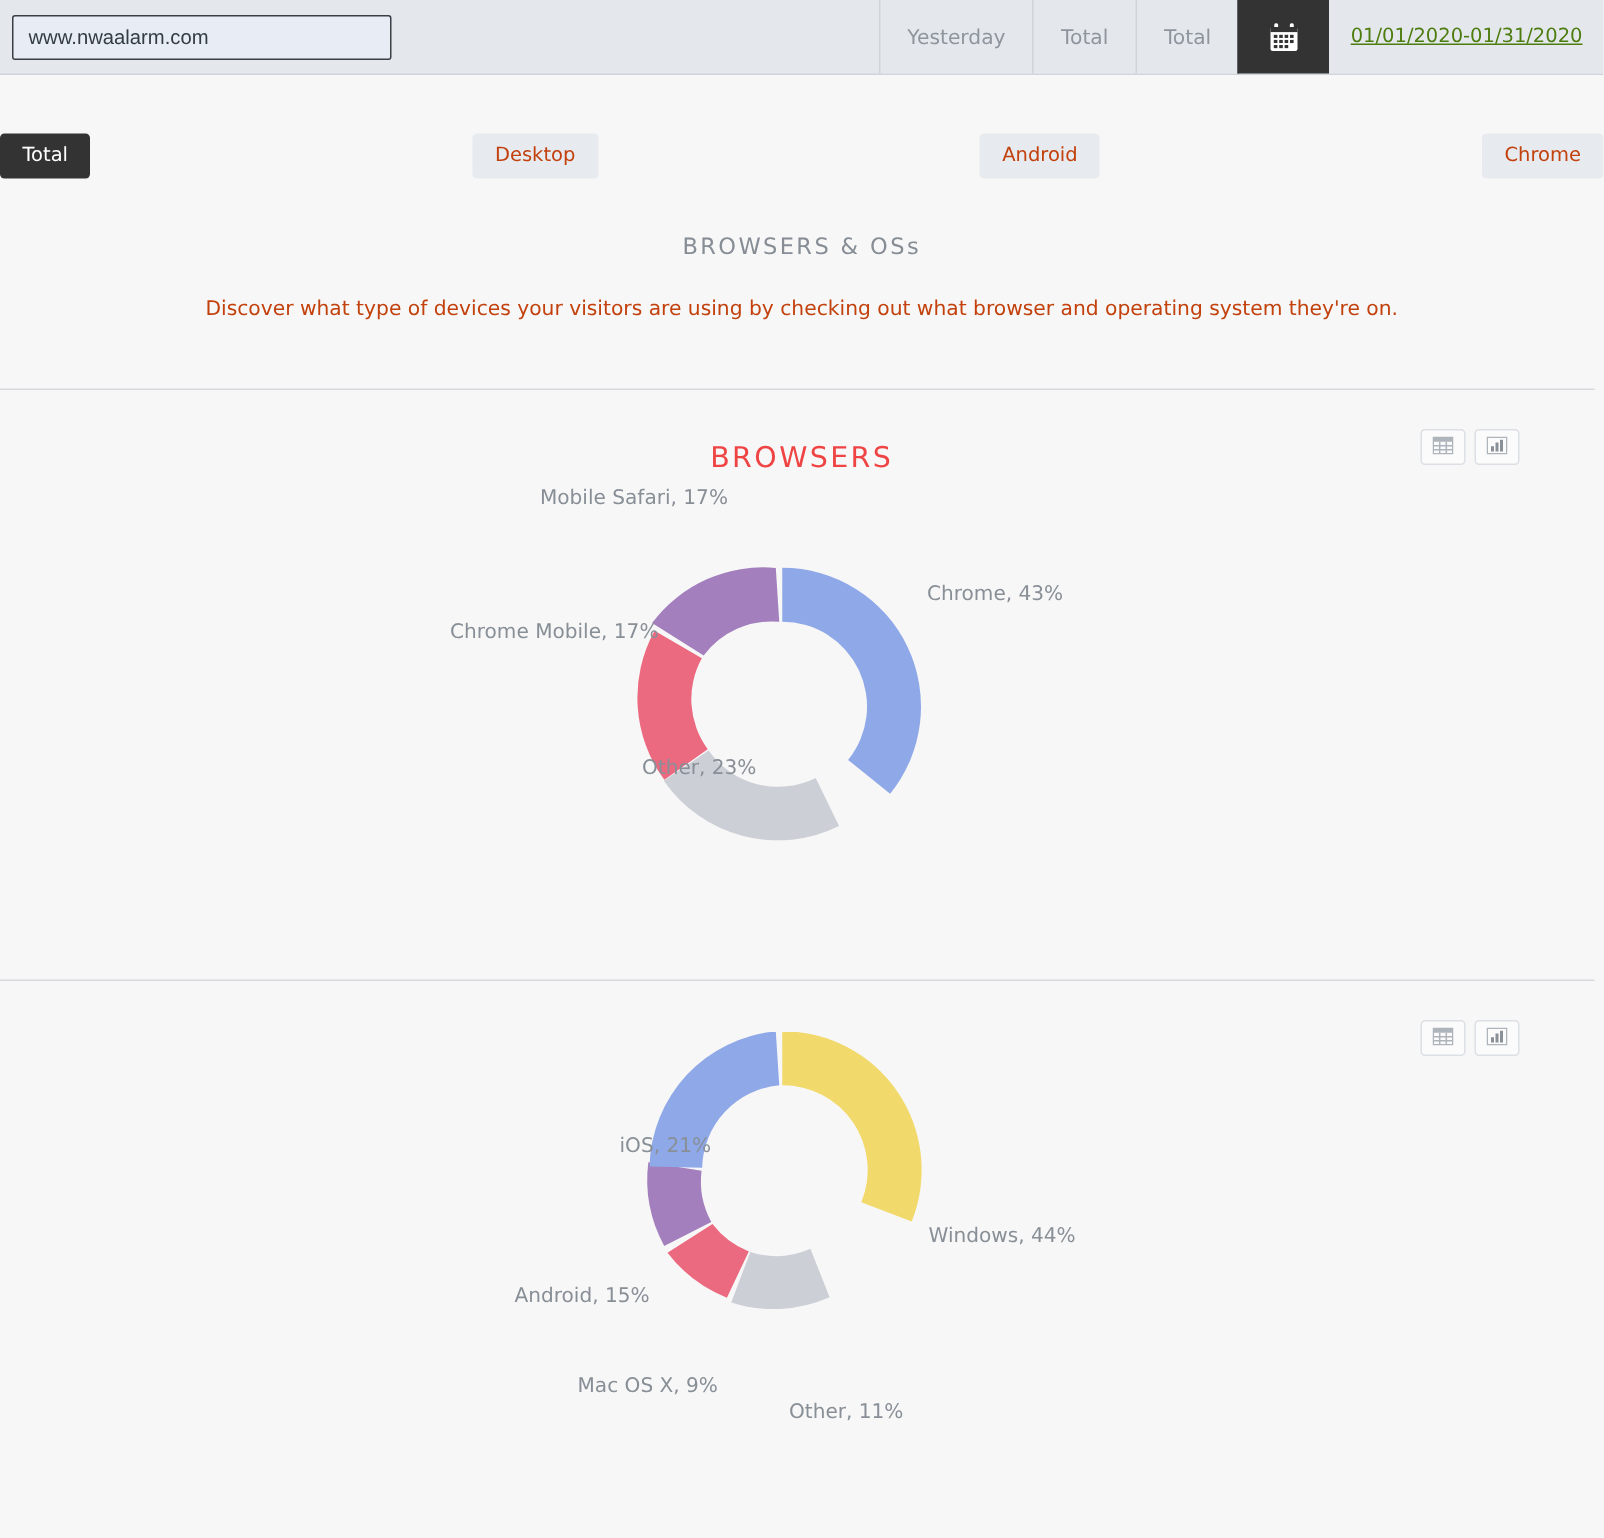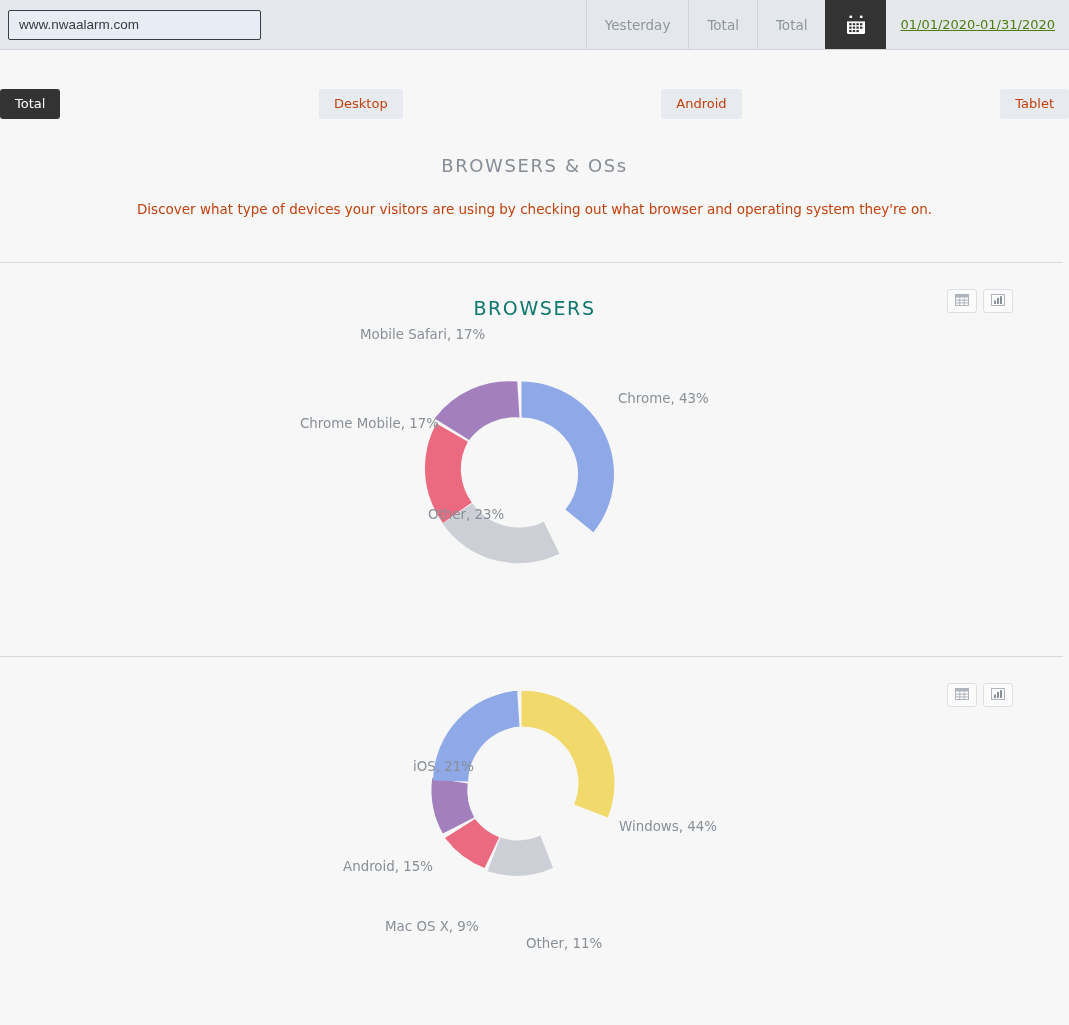--- a/index.html
+++ b/index.html
@@ -90,21 +90,21 @@
     background: #333333;
     color: #ffffff;
   }
 
   
   .intro {
     text-align: center;
     padding-top: 36px;
   }
   .intro-title {
-    font-size: 18px;
+    font-size: 15px;
     letter-spacing: 1.6px;
     color: #868d95;
     font-weight: normal;
     margin: 0;
   }
   .intro-desc {
     font-size: 13.5px;
     color: #c2410c;
     margin: 25px 0 0 0;
   }
@@ -121,21 +121,21 @@
     height: 393px;
   }
   .section-head {
     position: relative;
     padding-top: 34px;
   }
   .section-title {
     text-align: center;
     font-size: 19px;
     letter-spacing: 1.6px;
-    color: #0f766e;
+    color: #ef4444;
     font-weight: normal;
     margin: 0;
   }
   .view-toggle {
     position: absolute;
     right: 56px;
     top: 26px;
     display: flex;
     gap: 6px;
   }
@@ -197,21 +197,21 @@
       </span>
     </div>
     <div class="range-date">01/01/2020-01/31/2020</div>
   </div>
 </div>
 
 <div class="device-tabs">
   <div class="device-tab active">Total</div>
   <div class="device-tab">Desktop</div>
   <div class="device-tab">Android</div>
-  <div class="device-tab">Tablet</div>
+  <div class="device-tab">Chrome</div>
 </div>
 
 <div class="intro">
   <h1 class="intro-title">BROWSERS &amp; OSs</h1>
   <p class="intro-desc">Discover what type of devices your visitors are using by checking out what browser and operating system they're on.</p>
 </div>
 
 <div class="divider"></div>
 
 <div class="section">

